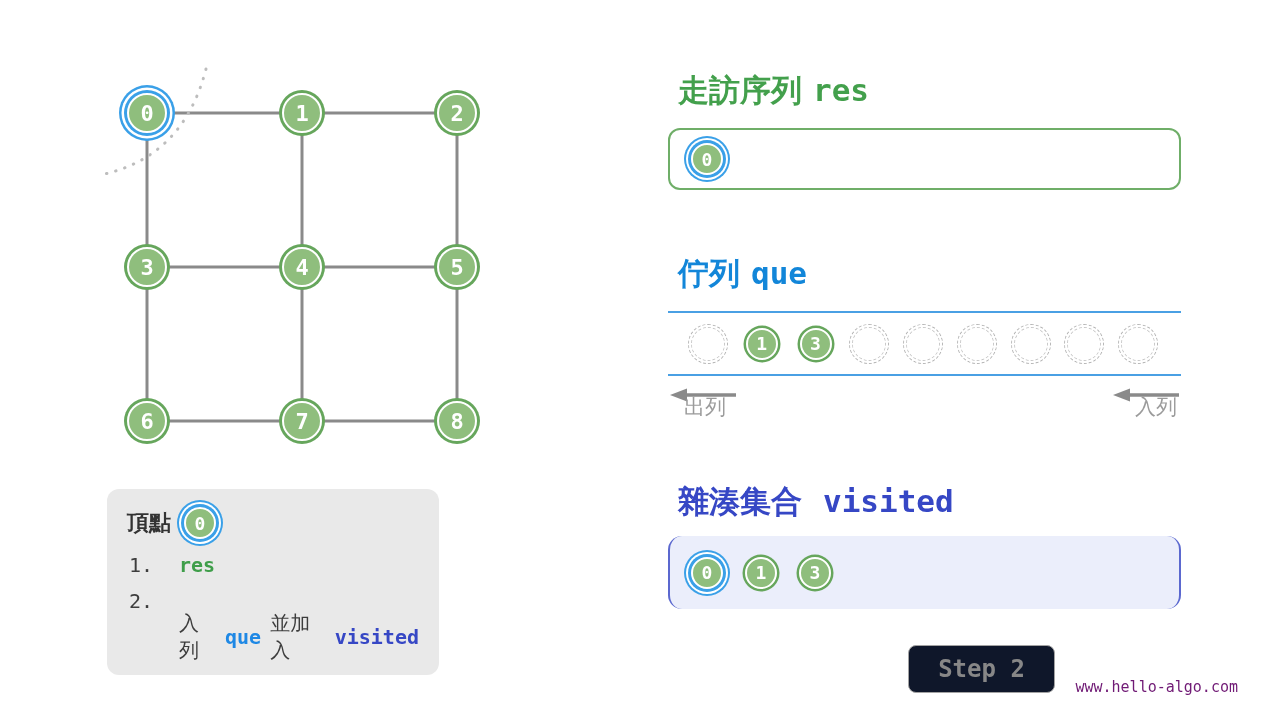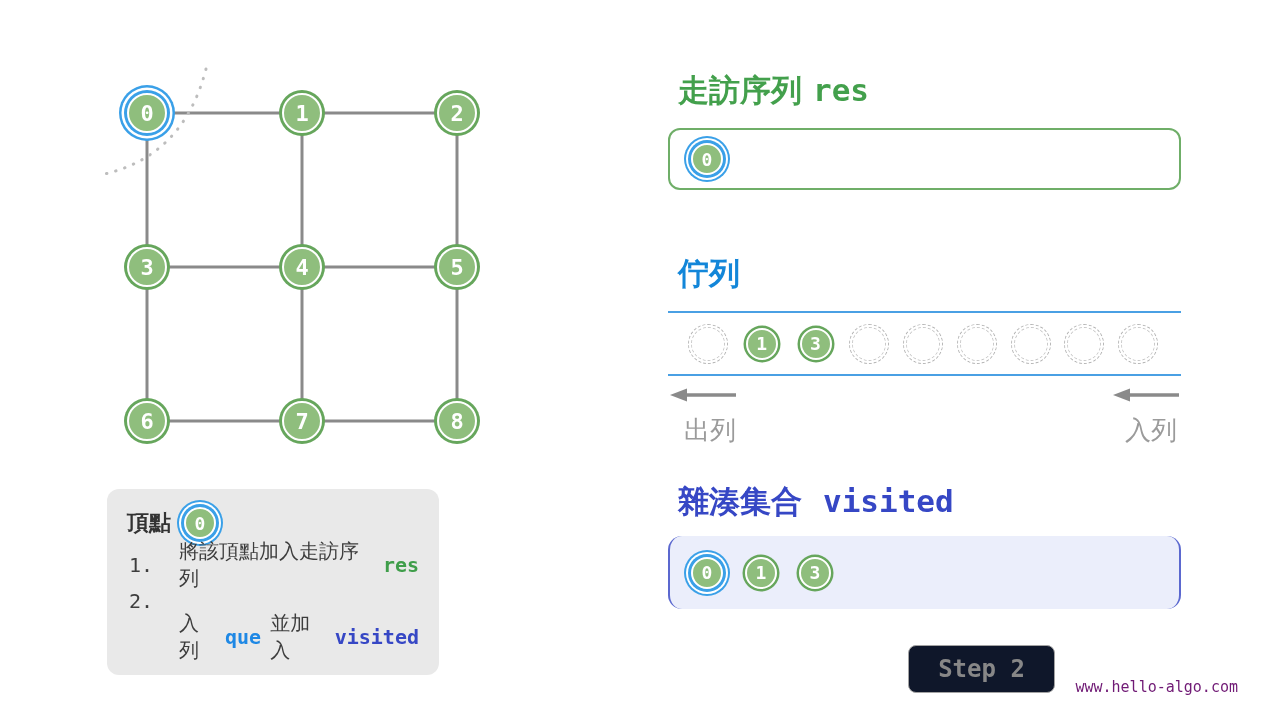--- a/index.html
+++ b/index.html
@@ -26,34 +26,34 @@
     color:#fff;font:bold 18px "DejaVu Sans Mono",monospace;flex:none;}
   .snode.hl{box-shadow:0 0 0 3px var(--hl),0 0 0 5px #fff,0 0 0 7px var(--hl);}
   .slot{width:40px;height:40px;border:1.5px dashed #b5b5b5;border-radius:50%;position:relative;flex:none;}
   .slot::before{content:"";position:absolute;inset:2px;border:1.5px dashed #c8c8c8;border-radius:50%;}
   .cell{width:42px;height:42px;display:flex;align-items:center;justify-content:center;flex:none;}
 
   
   .sec-header{position:absolute;display:flex;align-items:baseline;gap:11px;font-size:31px;font-weight:bold;}
   .sec-header code{font-family:"DejaVu Sans Mono",monospace;font-weight:bold;}
   .h-green{color:var(--header-green);}
-  .h-blue{color:var(--header-blue);flex-direction:column;}
+  .h-blue{color:var(--header-blue);}
   .h-indigo{color:var(--header-indigo);gap:21px;}
 
   .res-box{position:absolute;left:668px;top:128px;width:513px;height:62px;border:2px solid #6fae68;
     border-radius:12px;background:#fff;display:flex;align-items:center;gap:12px;padding-left:16px;}
   .queue-track{position:absolute;left:668px;top:311px;width:513px;height:65px;background:#fff;
     border-top:2px solid var(--queue-line);border-bottom:2px solid var(--queue-line);
     display:flex;align-items:center;justify-content:space-between;padding:0 22px 0 19px;}
   .visited-box{position:absolute;left:668px;top:536px;width:513px;height:73px;background:#ebeefb;
     border-left:2px solid #5b68cf;border-right:2px solid #5b68cf;border-radius:14px;
     display:flex;align-items:center;gap:12px;padding-left:16px;}
 
   .arrow{position:absolute;width:68px;height:16px;}
-  .qlabel{position:absolute;top:413px;font-size:26px;color:#9b9b9b;}
+  .qlabel{position:absolute;top:393px;font-size:21px;color:#9b9b9b;}
 
   
   .panel{position:absolute;left:107px;top:489px;width:332px;height:186px;background:var(--panel-bg);
     border-radius:12px;padding:10px 20px;color:#3d3d3d;}
   .ptitle{display:flex;align-items:center;gap:13px;height:48px;font-size:22px;font-weight:bold;color:#333;}
   .pline{position:relative;padding-left:52px;display:flex;align-items:center;gap:9px;height:36px;font-size:20px;}
   .pline .num{position:absolute;left:2px;font-family:"DejaVu Sans Mono",monospace;}
   .pline.cont{padding-left:52px;}
   code.cw{font-family:"DejaVu Sans Mono",monospace;font-weight:bold;font-size:20px;}
   .c-green{color:var(--code-green);} .c-blue{color:var(--code-blue);} .c-indigo{color:var(--code-indigo);}
@@ -119,21 +119,20 @@
 
   <div class="panel">
     <div class="ptitle">
       <span>頂點</span>
       <span class="snode hl">
         <span>0</span>
       </span>
     </div>
     <div class="pline">
       <span class="num">1.</span>
-      <span>將該頂點加入走訪序列</span>
       <code class="cw c-green">res</code>
     </div>
     <div class="pline">
       <span class="num">2.</span>
     </div>
     <div class="pline cont">
       <span>入列</span>
       <code class="cw c-blue">que</code>
       <span>並加入</span>
       <code class="cw c-indigo">visited</code>

